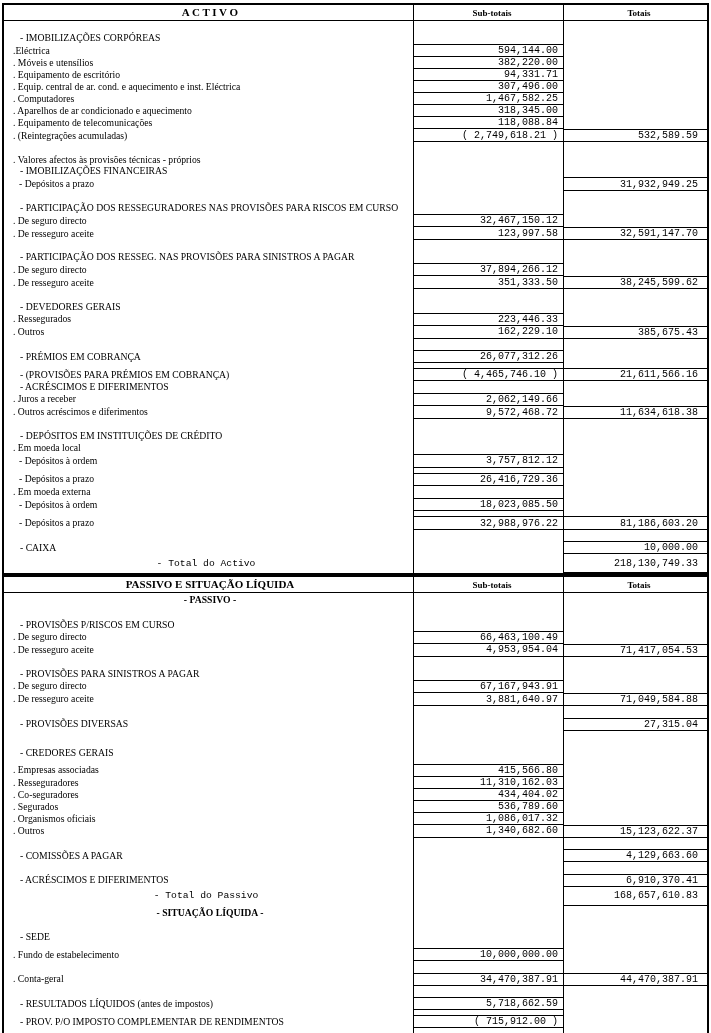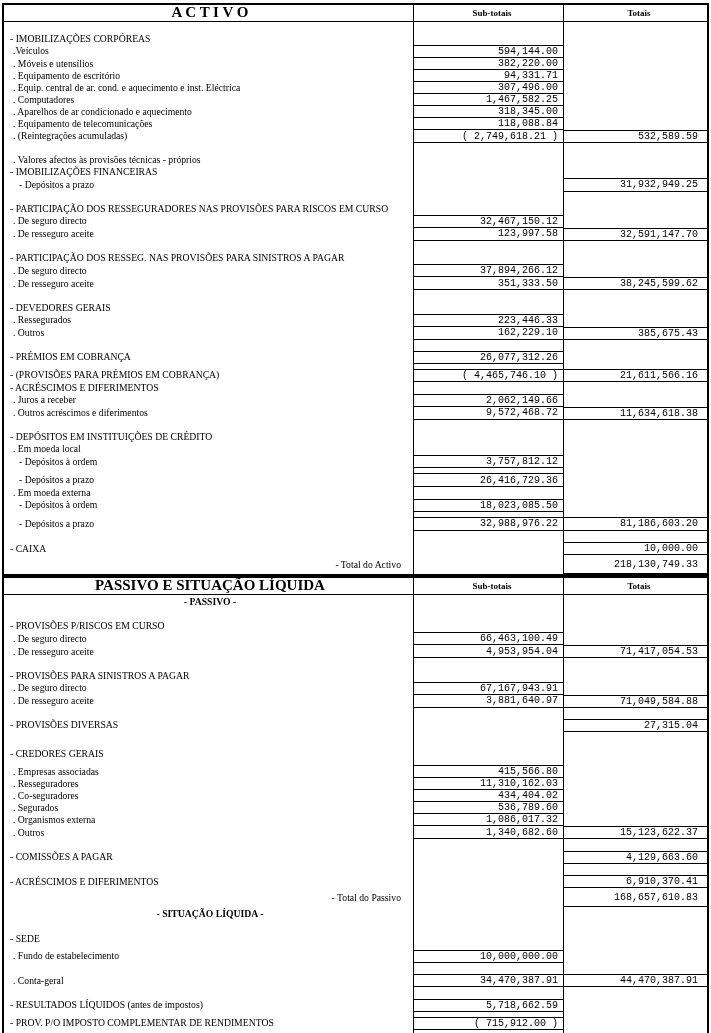--- a/index.html
+++ b/index.html
@@ -13,32 +13,32 @@
   .c-sub { width:150px; border-left:1px solid #000; display:flex; align-items:center;
            justify-content:flex-end; padding-right:5px; }
   .c-tot { width:144px; border-left:1px solid #000; display:flex; align-items:center;
            justify-content:flex-end; padding-right:9px; }
   .num { font-family:"Liberation Mono", monospace; font-size:10px; white-space:pre;text-align:right; }
 
   .boxed { border-top:1px solid #000; border-bottom:1px solid #000; }
   .joined { border-top:none; }
 
   .row.header { min-height:16px; border-bottom:1px solid #000; }
-  .row.header .c-label { justify-content:center; font-weight:bold; font-size:15px; }
+  .row.header .c-label { justify-content:center; font-weight:bold; font-size:11px; }
   .row.header .c-sub, .row.header .c-tot { justify-content:center; padding-right:0;
        font-weight:bold; font-size:9px; font-family:"Liberation Serif", serif;padding-left:7px; }
 
-  .row.group .c-label { padding-left:6px; }
+  .row.group .c-label { padding-left:16px; }
   .row.item  .c-label { padding-left:9px; }
   .row.sub   { min-height:13.5px; }
   .row.sub   .c-label { padding-left:15px; }
   .row.center{ min-height:14px; }
   .row.center .c-label { justify-content:center; font-weight:bold; }
   .row.total { min-height:19px; }
-  .row.total .c-label { justify-content:flex-end; padding-right:12px; }
+  .row.total .c-label { justify-content:center; padding-right:12px;font-family:Liberation Mono, monospace; }
 
   .row.spacer  { min-height:11.5px; }
   .row.xspacer { min-height:5px; }
 
   .divider { height:4px; background:#000; }
 </style>
 </head>
 <body>
 
 <div class="sheet">
@@ -57,21 +57,21 @@
         </div>
         <div class="row group">
           <div class="c-label">
             <span>- IMOBILIZAÇÕES CORPÓREAS</span>
           </div>
           <div class="c-sub"></div>
           <div class="c-tot"></div>
         </div>
         <div class="row item">
           <div class="c-label">
-            <span>.Veículos</span>
+            <span>.Eléctrica</span>
           </div>
           <div class="c-sub boxed">
             <span class="num">594,144.00</span>
           </div>
           <div class="c-tot"></div>
         </div>
         <div class="row item">
           <div class="c-label">
             <span>. Móveis e utensílios</span>
           </div>
@@ -564,21 +564,21 @@
           <div class="c-label">
             <span>. Segurados</span>
           </div>
           <div class="c-sub boxed joined">
             <span class="num">536,789.60</span>
           </div>
           <div class="c-tot"></div>
         </div>
         <div class="row item">
           <div class="c-label">
-            <span>. Organismos externa</span>
+            <span>. Organismos oficiais</span>
           </div>
           <div class="c-sub boxed joined">
             <span class="num">1,086,017.32</span>
           </div>
           <div class="c-tot"></div>
         </div>
         <div class="row item">
           <div class="c-label">
             <span>. Outros</span>
           </div>

